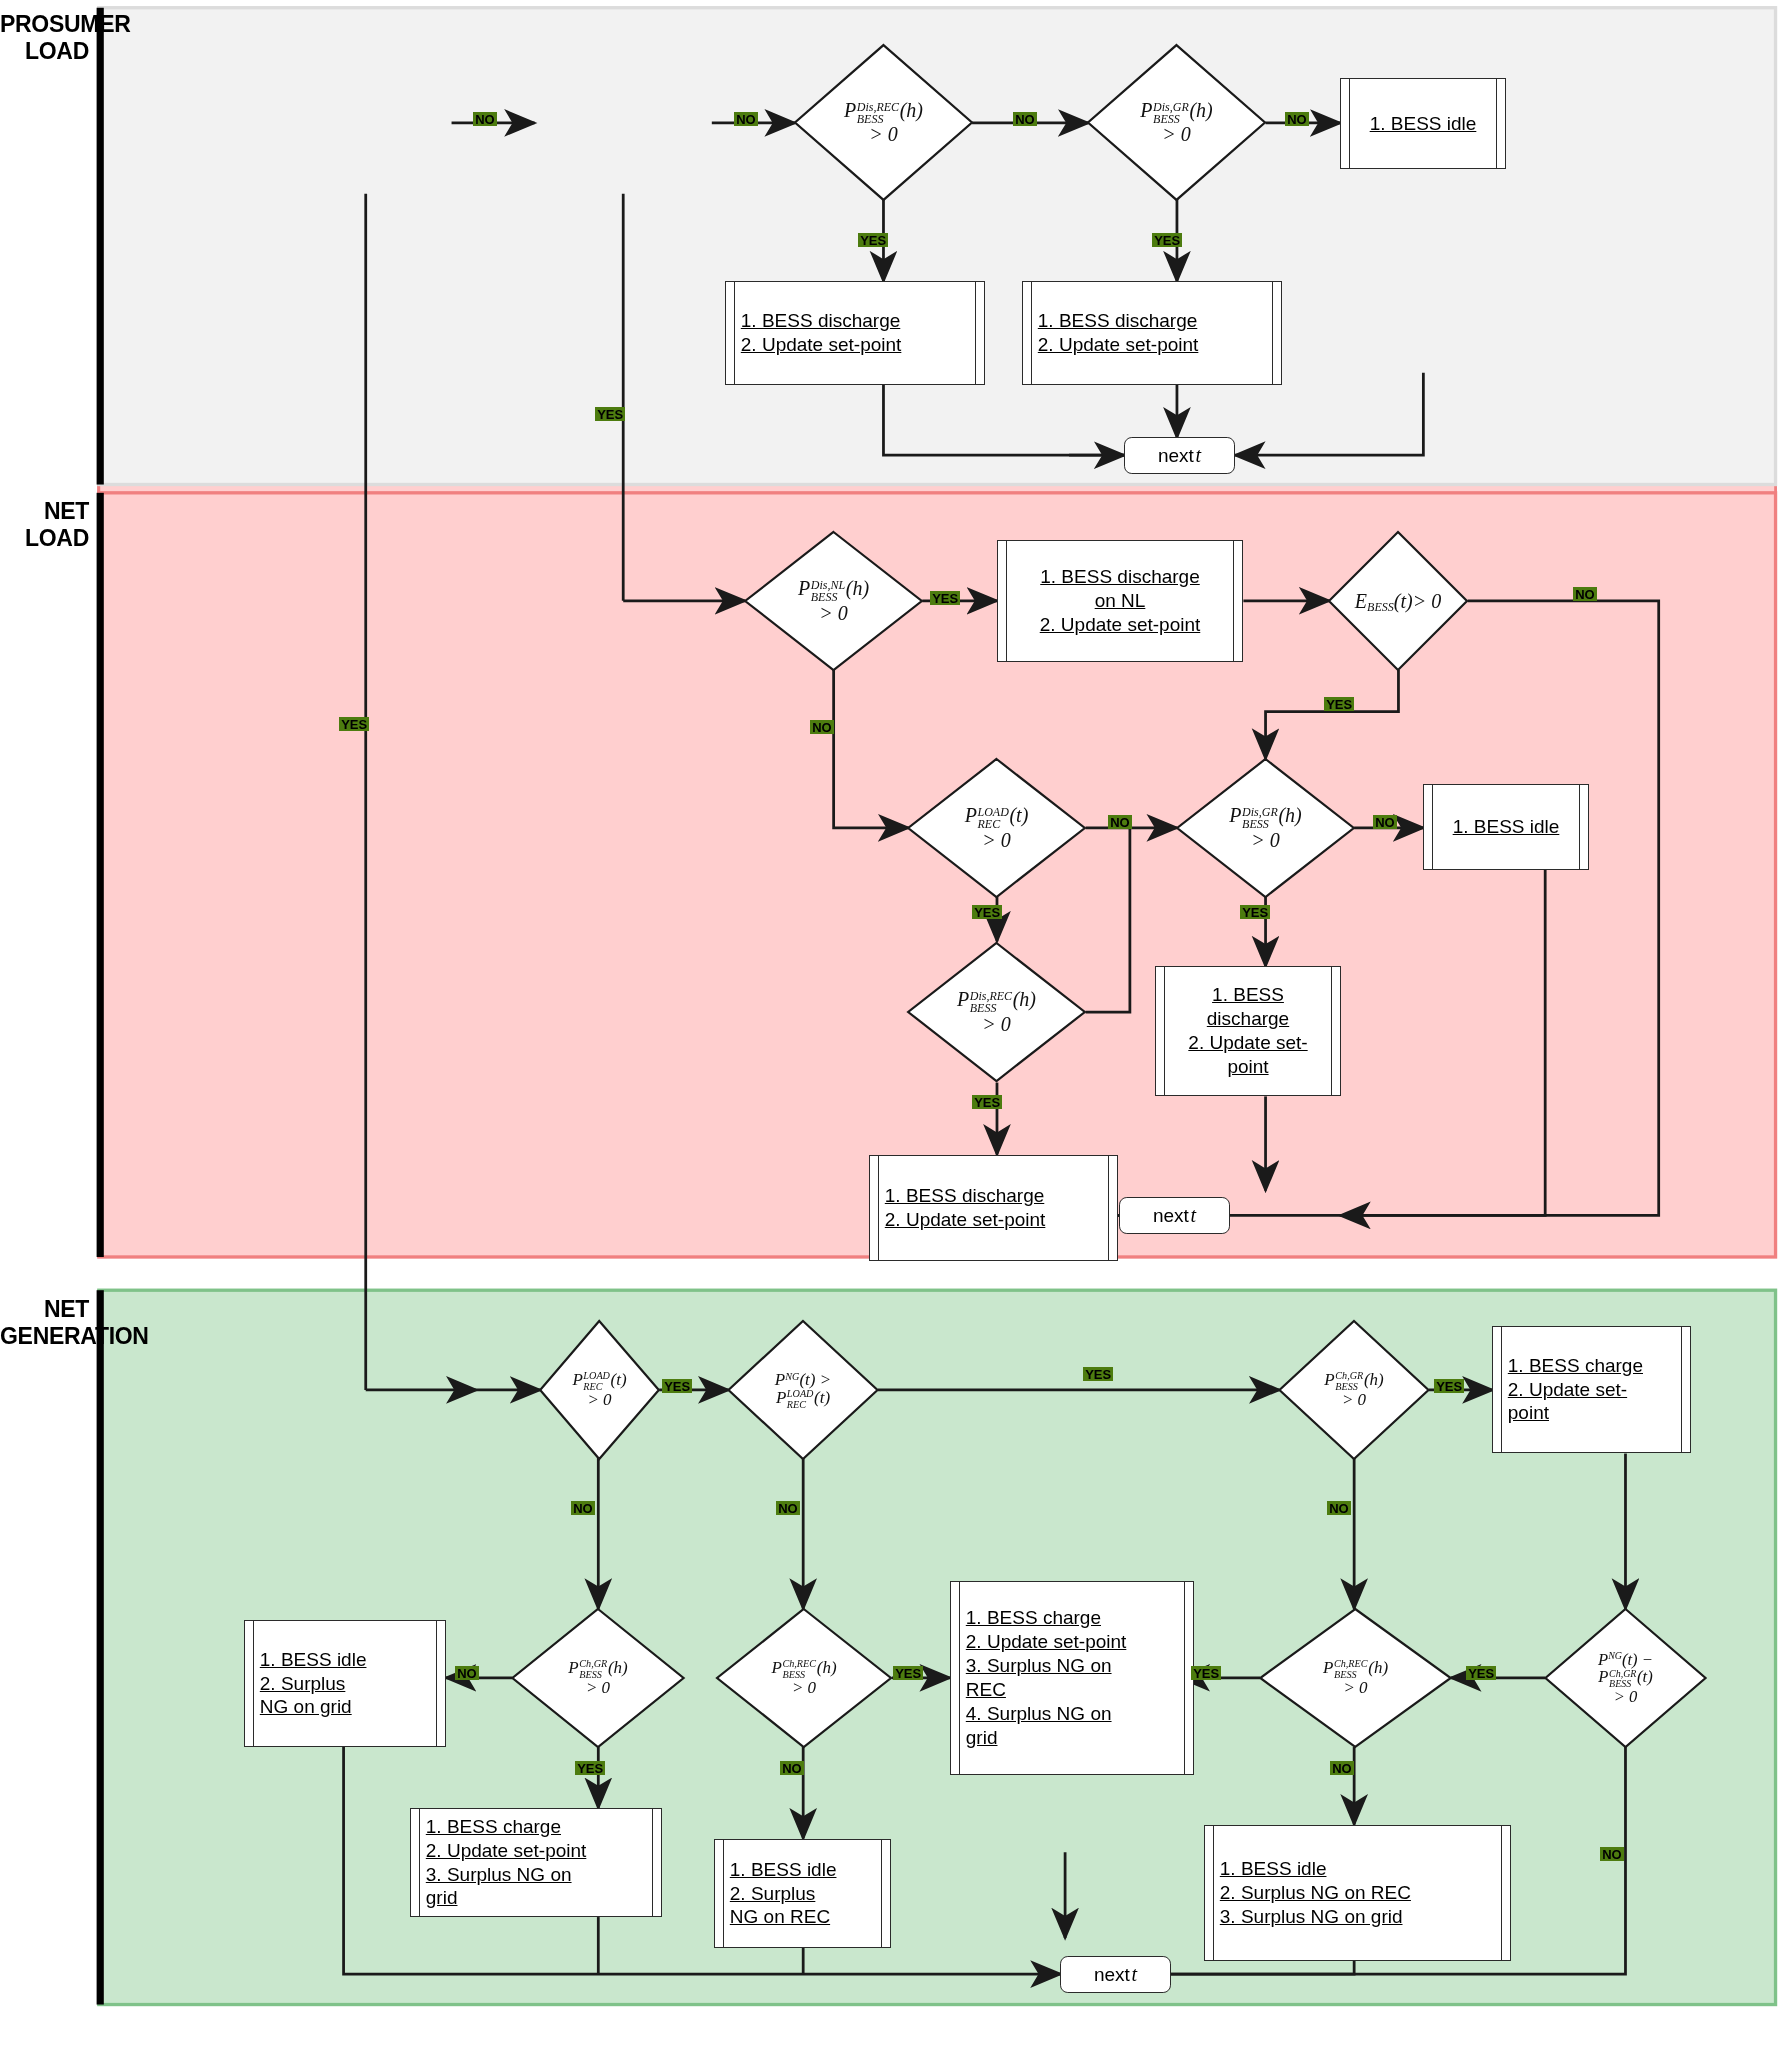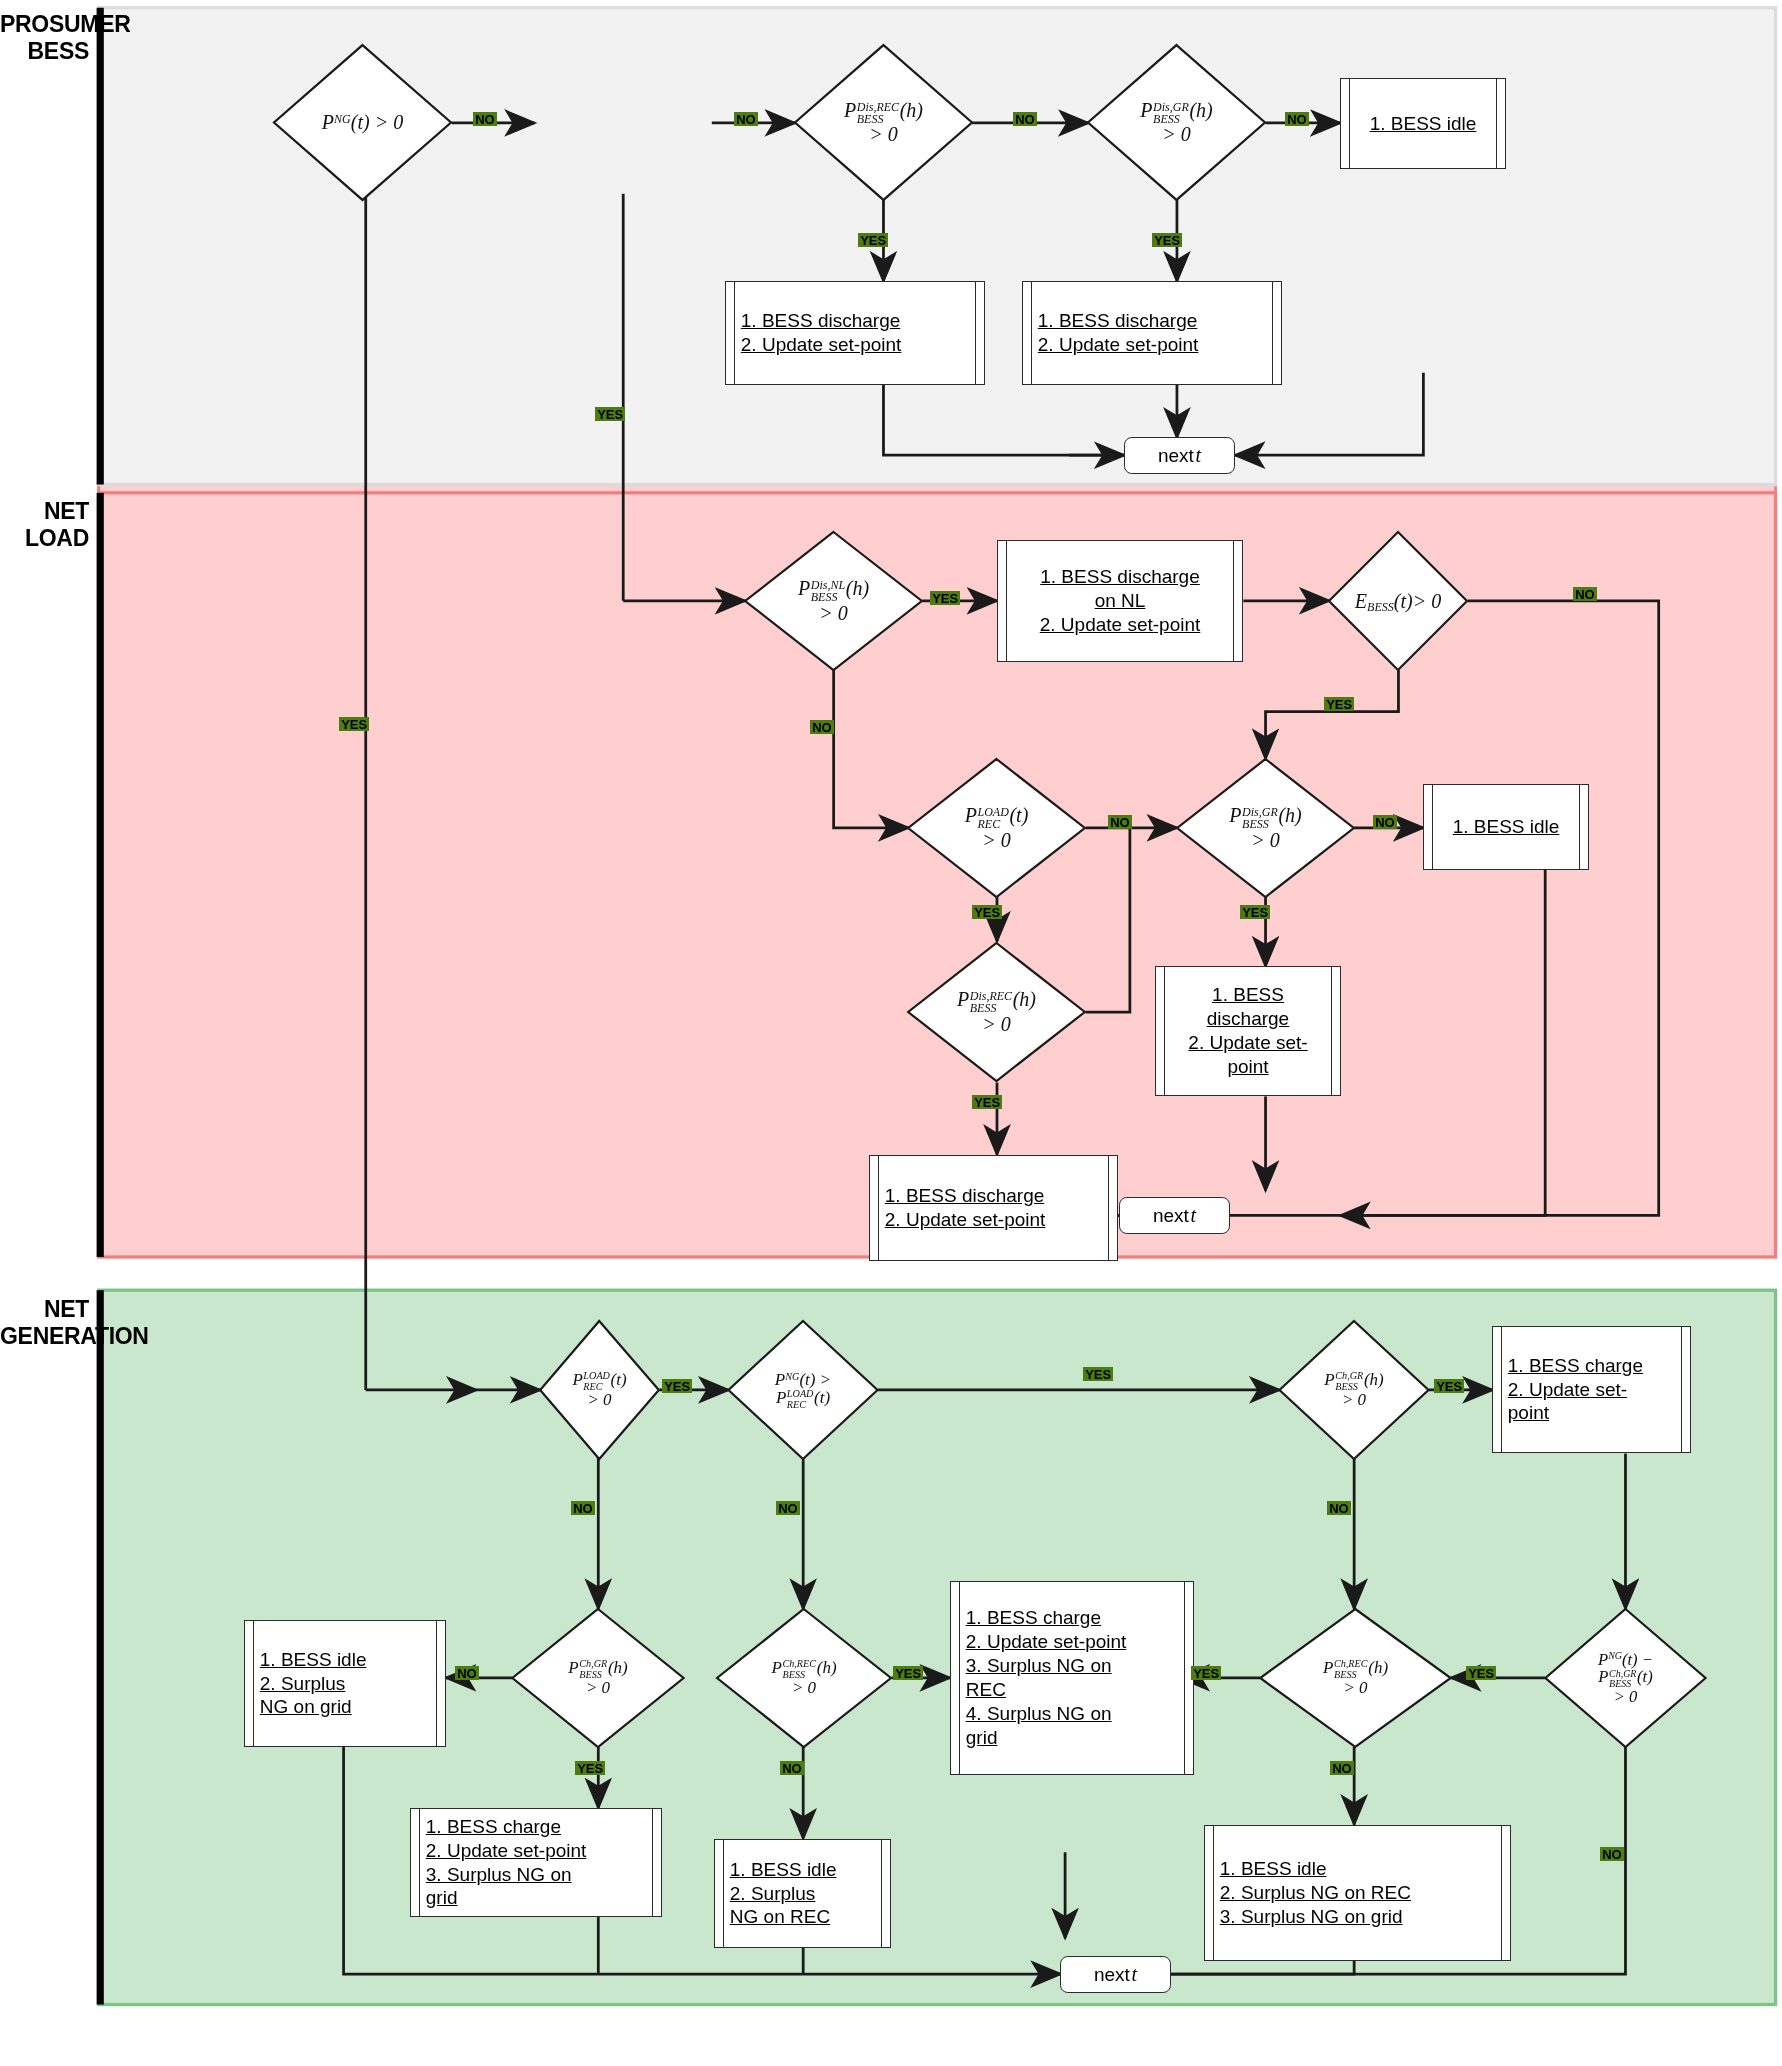--- a/index.html
+++ b/index.html
@@ -218,34 +218,26 @@
 
       <path d="M1923 3345 L1923 3500" marker-end="url(#ar)"></path>
 
       <path d="M2445 3480 L2445 3565 L2035 3565" marker-end="url(#ar)"></path>
 
       <path d="M2935 3155 L2935 3565 L2035 3565"></path>
     </g>
   </svg>
 
   <div class="lane-label" style="left:0;top:11px;width:89px;white-space:pre-line;">PROSUMER
-BESS</div>
+LOAD</div>
   <div class="lane-label" style="left:0;top:498px;width:89px;white-space:pre-line;">NET
 LOAD</div>
   <div class="lane-label" style="left:0;top:1296px;width:89px;white-space:pre-line;">NET
 GENERATION</div>
 
-  <div class="dia" style="left:274px;top:45px;width:177px;height:155px;">
-    <svg width="177" height="155" viewBox="0 0 320 280">
-        <polygon points="160,0 320,140 160,280 0,140" fill="#fff" stroke="#1a1a1a" stroke-width="4"></polygon>
-      </svg>
-    <div class="dtxt">
-        <span class="m"><span>P</span><span class="up">NG</span><span>(t)</span> <span>&gt; 0</span></span>
-      </div>
-  </div>
 
 
   <div class="dia" style="left:795px;top:45px;width:177px;height:155px;">
     <svg width="177" height="155" viewBox="0 0 320 280">
         <polygon points="160,0 320,140 160,280 0,140" fill="#fff" stroke="#1a1a1a" stroke-width="4"></polygon>
       </svg>
     <div class="dtxt" style="flex-direction:column;">
       <div><span>P</span><span class="frac">
             <span>Dis,REC</span>
             <span>BESS</span>

